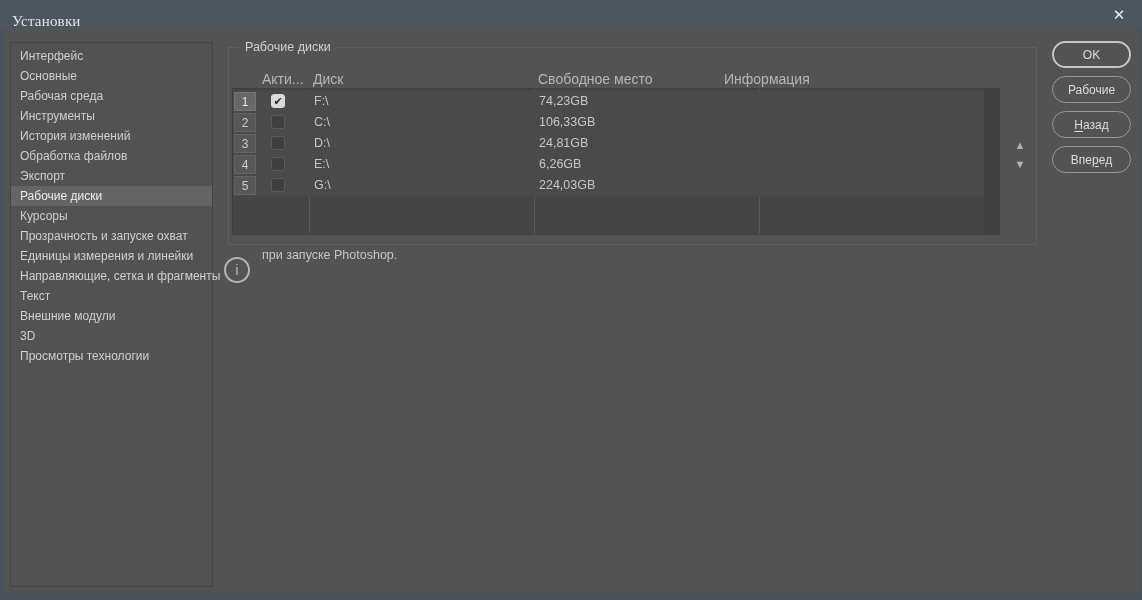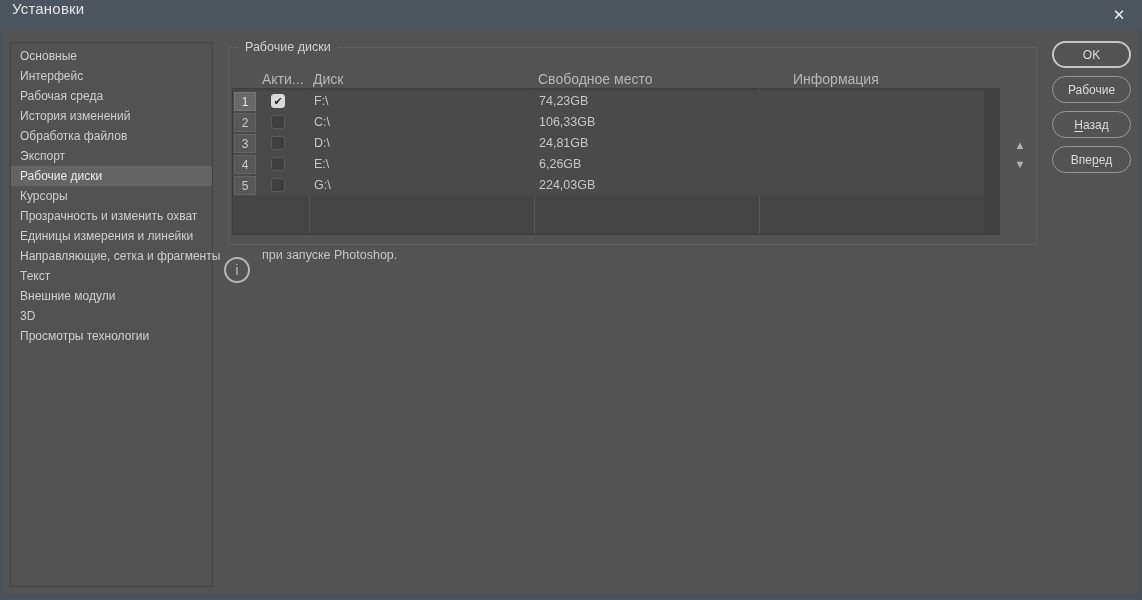--- a/index.html
+++ b/index.html
@@ -6,21 +6,21 @@
   html,body { width:1142px; height:600px; }
   body {
     font-family:"Liberation Sans","DejaVu Sans",sans-serif;
     background:#535353; overflow:hidden; position:relative;
   }
   .window { position:absolute; inset:0; }
 
   
   .titlebar {
     position:absolute; left:0; top:0; width:1142px; height:30px;
-    background:#4d565e; color:#e2e5e7; display:flex; align-items:flex-start;
+    background:#4d565e; color:#e2e5e7; display:flex; align-items:flex-end;font-family:Liberation Serif, serif;
   }
   .titlebar .title { margin-left:12px; font-size:15px; letter-spacing:.2px; }
   .close-btn {
     position:absolute; right:0; top:0; width:46px; height:30px;
     display:flex; align-items:center; justify-content:center;
     color:#eceeef; font-size:15px; cursor:default;
   }
   .frame-left,.frame-right { position:absolute; top:30px; bottom:0; width:3px; background:#49525a; }
   .frame-left{left:0} .frame-right{right:0}
   .frame-bottom { position:absolute; left:0; right:0; bottom:0; height:7px; background:#49525a; }
@@ -41,21 +41,21 @@
     position:absolute; left:228px; top:47px; width:809px; height:198px;
     border:1px solid #5e5e5e;
   }
   .group-title {
     position:absolute; top:-8px; left:10px; background:#535353;
     padding:0 6px; font-size:12.5px; color:#d2d2d2; white-space:nowrap;
   }
 
   
   .col-head { position:absolute; top:71px; font-size:14px; color:#b6b6b6; }
-  .h-active{left:262px} .h-disk{left:313px} .h-free{left:538px} .h-info{left:793px}
+  .h-active{left:262px} .h-disk{left:313px} .h-free{left:538px} .h-info{left:724px}
 
   
   .disk-table {
     position:absolute; left:232px; top:88px; width:753px; height:147px;
     background:#454545; border:1px solid #3e3e3e;
   }
   .scrollbar-track {
     position:absolute; left:985px; top:88px; width:15px; height:147px;
     background:#414141; border:1px solid #3e3e3e; border-left:none;
   }
@@ -107,29 +107,30 @@
     <span class="title">Установки</span>
   </div>
   <div class="close-btn">
     <span>✕</span>
   </div>
   <div class="frame-left"></div>
   <div class="frame-right"></div>
   <div class="frame-bottom"></div>
 
   <div class="sidebar">
+      <div class="side-item">Интерфейс</div>
       <div class="side-item">Основные</div>
-      <div class="side-item">Интерфейс</div>
       <div class="side-item">Рабочая среда</div>
+      <div class="side-item">Инструменты</div>
       <div class="side-item">История изменений</div>
       <div class="side-item">Обработка файлов</div>
       <div class="side-item">Экспорт</div>
       <div class="side-item selected">Рабочие диски</div>
       <div class="side-item">Курсоры</div>
-      <div class="side-item">Прозрачность и изменить охват</div>
+      <div class="side-item">Прозрачность и запуске охват</div>
       <div class="side-item">Единицы измерения и линейки</div>
       <div class="side-item">Направляющие, сетка и фрагменты</div>
       <div class="side-item">Текст</div>
       <div class="side-item">Внешние модули</div>
       <div class="side-item">3D</div>
       <div class="side-item">Просмотры технологии</div>
     </div>
 
   <div class="groupbox">
     <span class="group-title">Рабочие диски</span>

